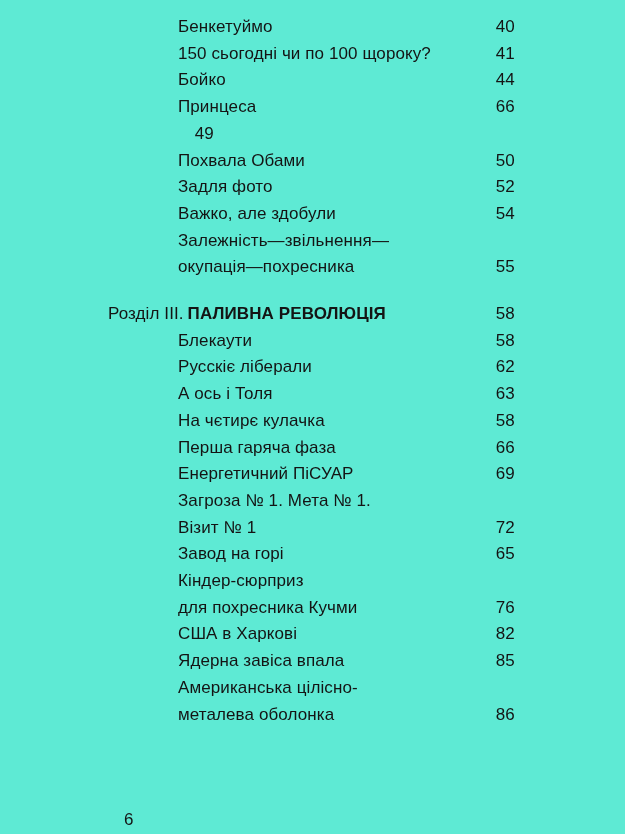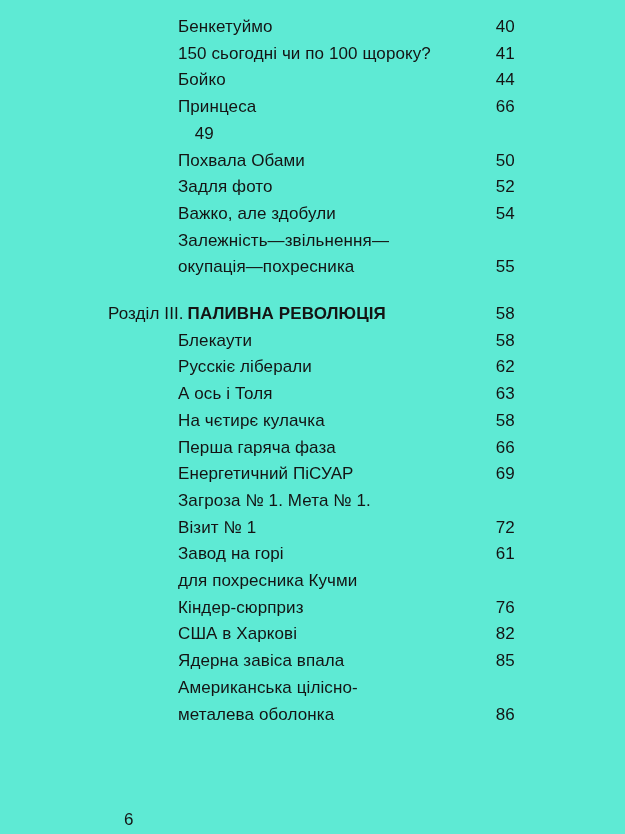--- a/index.html
+++ b/index.html
@@ -175,27 +175,27 @@
             <div class="line">Загроза № 1. Мета № 1.</div>
             <div class="line">Візит № 1</div>
           </div>
     <div class="pagenum">72</div>
   </div>
 
   <div class="row entry">
     <div class="titles">
             <div class="line">Завод на горі</div>
           </div>
-    <div class="pagenum">61</div>
-  </div>
-
-  <div class="row entry">
-    <div class="titles">
+    <div class="pagenum">65</div>
+  </div>
+
+  <div class="row entry">
+    <div class="titles">
+            <div class="line">Кіндер-сюрприз</div>
             <div class="line">для похресника Кучми</div>
-            <div class="line">Кіндер-сюрприз</div>
           </div>
     <div class="pagenum">76</div>
   </div>
 
 
   <div class="row entry">
     <div class="titles">
             <div class="line">США в Харкові</div>
           </div>
     <div class="pagenum">82</div>

